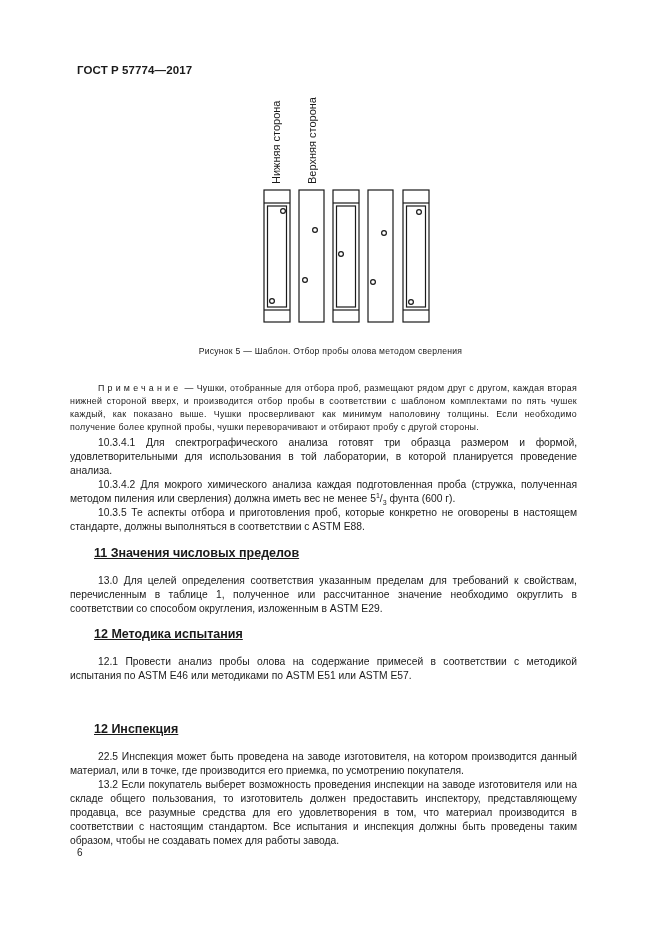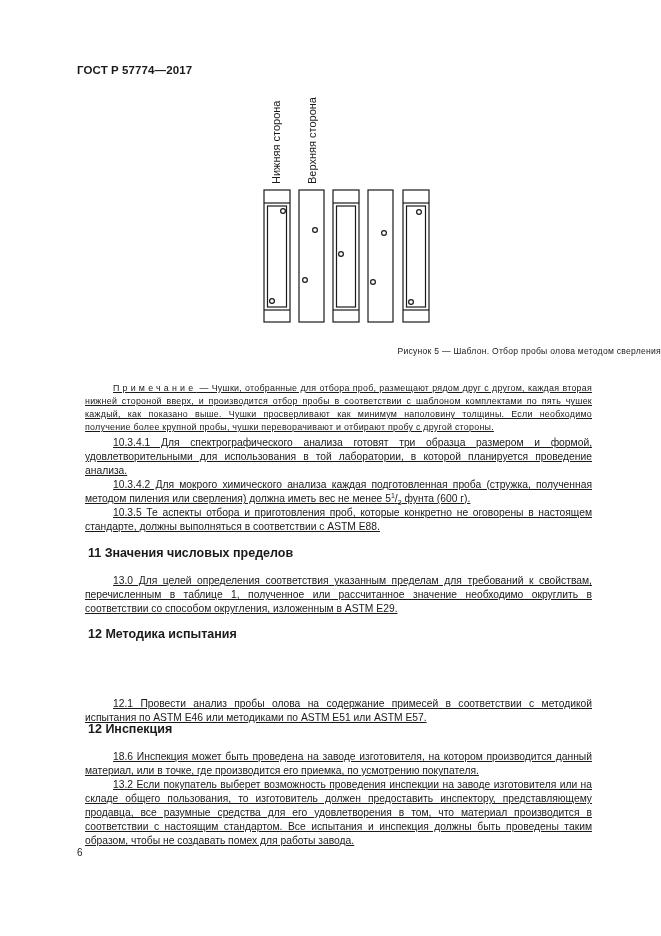--- a/index.html
+++ b/index.html
@@ -1,28 +1,28 @@
 <!DOCTYPE html>
 <html><head>
 <meta charset="utf-8">
 <style>
   html, body { margin: 0; padding: 0; background: #ffffff; }
   body { width: 661px; height: 936px; position: relative; overflow: hidden; font-family: "Liberation Sans", sans-serif; color: #1a1a1a; }
   .header { position: absolute; left: 77px; top: 64px; font-size: 11.5px; font-weight: bold; letter-spacing: 0.1px; }
   .figure { position: absolute; left: 0; top: 0; width: 661px; height: 340px; }
   .fig-label { position: absolute; font-size: 11px; white-space: nowrap; transform-origin: 0 0; transform: rotate(-90deg); }
-  .caption { position: absolute; left: 0; width: 661px; top: 346px; text-align: right; font-size: 8.6px; letter-spacing: 0.25px; }
-  .block { position: absolute; left: 85px; width: 507px; font-size: 10.3px; line-height: 14px; text-decoration: underline; }
+  .caption { position: absolute; left: 0; width: 661px; top: 346px; text-align: center; font-size: 8.6px; letter-spacing: 0.25px; }
+  .block { position: absolute; left: 70px; width: 507px; font-size: 10.3px; line-height: 14px; }
   .note { font-size: 8.9px; line-height: 13px; letter-spacing: 0.25px; text-align: justify; }
   .p { text-align: justify; text-indent: 28px; margin: 0; }
   .p.last { text-align-last: left; }
   .note-word { letter-spacing: 3.2px; }
   .sub-h { font-weight: bold; margin: 0; text-indent: 28px; }
   .sub-h i { font-style: italic; }
-  .sec-h { position: absolute; left: 88px; font-size: 12.5px; font-weight: bold; }
+  .sec-h { position: absolute; left: 94px; font-size: 12.5px; font-weight: bold; text-decoration: underline; }
   .page-num { position: absolute; left: 77px; top: 847px; font-size: 10px; }
   sup, sub { font-size: 7px; line-height: 0; }
 </style>
 </head>
 <body>
 
 <div class="header">ГОСТ Р 57774—2017</div>
 
 <div class="figure">
   <div class="fig-label" style="left:270px; top:184px;">Нижняя сторона</div>
@@ -83,23 +83,23 @@
   <p class="p last"><span>10.3.4.2  Для мокрого химического анализа каждая подготовленная проба (стружка, полученная методом пиления или сверления) должна иметь вес не менее 5</span><sup>1</sup><span>/</span><sub>3</sub><span> фунта (600 г).</span></p>
   <p class="p last">10.3.5  Те аспекты отбора и приготовления проб, которые конкретно не оговорены в настоящем стандарте, должны выполняться в соответствии с ASTM E88.</p>
 </div>
 
 <div class="sec-h" style="top:546px;">11  Значения числовых пределов</div>
 <div class="block" style="top:574px;">
   <p class="p last">13.0  Для целей определения соответствия указанным пределам для требований к свойствам, перечисленным в таблице 1, полученное или рассчитанное значение необходимо округлить в соответствии со способом округления, изложенным в ASTM E29.</p>
 </div>
 
 <div class="sec-h" style="top:627px;">12  Методика испытания</div>
-<div class="block" style="top:655px;margin-top:42px;">
+<div class="block" style="top:655px;">
   <p class="p last">12.1  Провести анализ пробы олова на содержание примесей в соответствии с методикой испытания по ASTM E46 или методиками по ASTM E51 или ASTM E57.</p>
 </div>
 
 <div class="sec-h" style="top:722px;">12  Инспекция</div>
 <div class="block" style="top:750px;">
-  <p class="p last">18.6  Инспекция может быть проведена на заводе изготовителя, на котором производится данный материал, или в точке, где производится его приемка, по усмотрению покупателя.</p>
+  <p class="p last">22.5  Инспекция может быть проведена на заводе изготовителя, на котором производится данный материал, или в точке, где производится его приемка, по усмотрению покупателя.</p>
   <p class="p last">13.2  Если покупатель выберет возможность проведения инспекции на заводе изготовителя или на складе общего пользования, то изготовитель должен предоставить инспектору, представляющему продавца, все разумные средства для его удовлетворения в том, что материал производится в соответствии с настоящим стандартом. Все испытания и инспекция должны быть проведены таким образом, чтобы не создавать помех для работы завода.</p>
 </div>
 
 <div class="page-num">6</div>
 
 </body></html>

